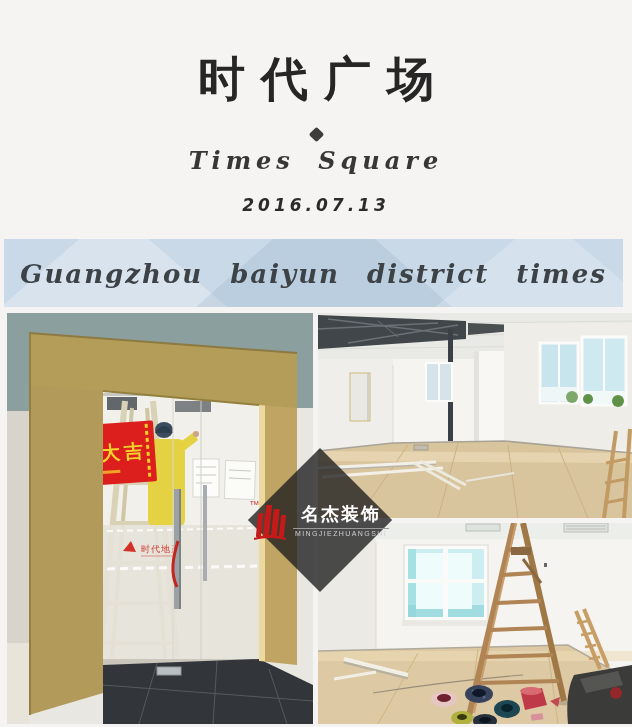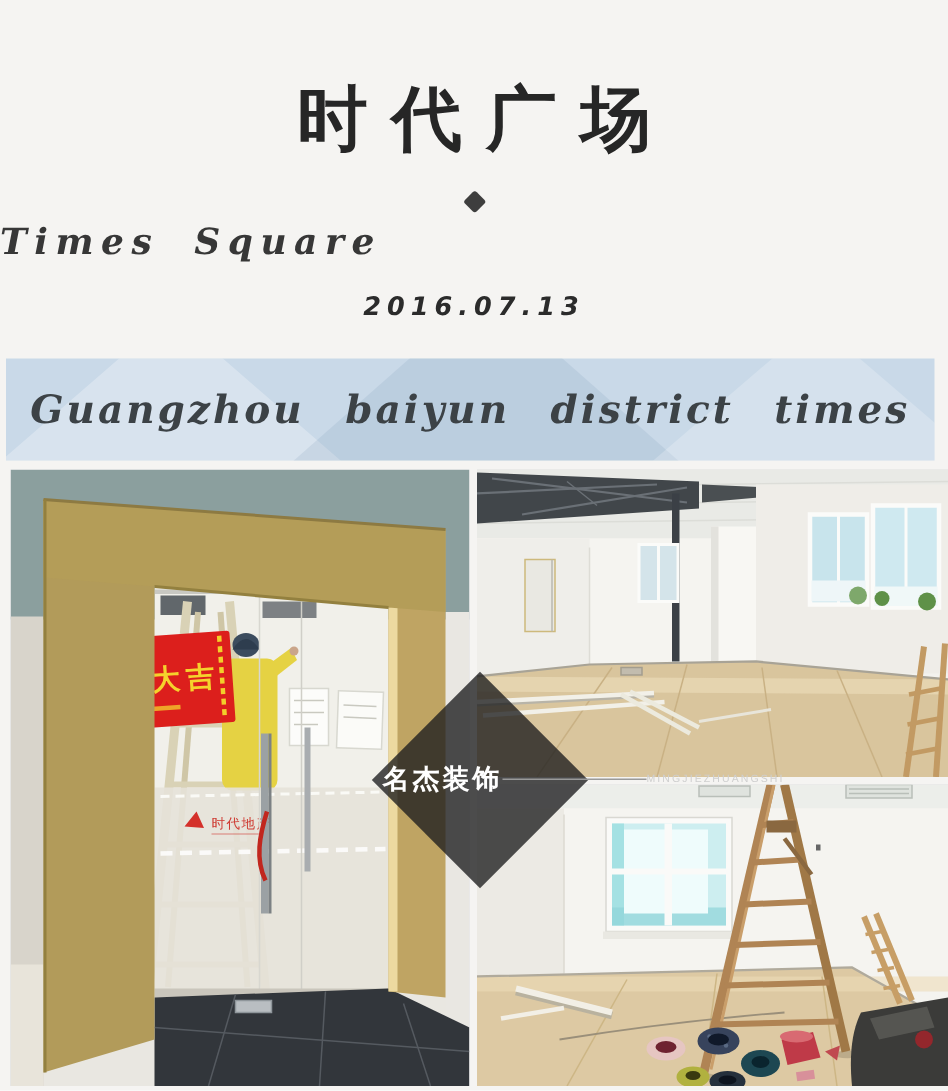--- a/index.html
+++ b/index.html
@@ -14,21 +14,21 @@
     text-align:center;text-indent:16px;
     font-family:Liberation Mono, monospace;font-weight:bold;
     font-size:47px;letter-spacing:16px;color:#262626;
   }
   .separator{
     position:absolute;top:129px;left:311px;width:11px;height:11px;
     background:#3e3e3e;transform:rotate(45deg);border-radius:2px;
   }
   .subtitle{
     position:absolute;top:146px;left:0;width:632px;
-    font-family:"DejaVu Serif",serif;font-style:italic;
+    text-align:center;font-family:"DejaVu Serif",serif;font-style:italic;
     font-weight:bold;font-size:24px;letter-spacing:5px;word-spacing:10px;color:#373737;
   }
   .date{
     position:absolute;top:195px;left:0;width:632px;
     text-align:center;font-family:"DejaVu Sans",sans-serif;font-style:italic;
     font-weight:bold;font-size:17px;letter-spacing:4px;color:#2b2b2b;
   }
   
   .banner{
     position:absolute;top:239px;left:4px;width:619px;height:68px;
@@ -56,21 +56,21 @@
   .photo-ladder{left:318px;top:523px;width:314px;height:201px;}
   
   .wm-diamond{
     position:absolute;left:269px;top:469px;width:102px;height:102px;
     background:rgba(28,28,30,0.78);transform:rotate(45deg);
   }
   .wm-content{
     position:absolute;left:250px;top:489px;width:142px;height:60px;
     display:flex;align-items:center;gap:5px;
   }
-  .wm-text{display:flex;flex-direction:row;align-items:center;}
+  .wm-text{display:flex;flex-direction:column;align-items:center;}
   .wm-cn{
     font-family:"DejaVu Serif",serif;font-weight:bold;font-size:18px;
     letter-spacing:2px;color:#ffffff;white-space:nowrap;
   }
   .wm-line{width:96px;height:1px;background:#9a9a9a;margin:2px 0 1px 0;}
   .wm-en{
     font-family:"Liberation Sans",sans-serif;font-size:7px;
     letter-spacing:1.4px;color:#cfcfcf;white-space:nowrap;
   }
 </style>

